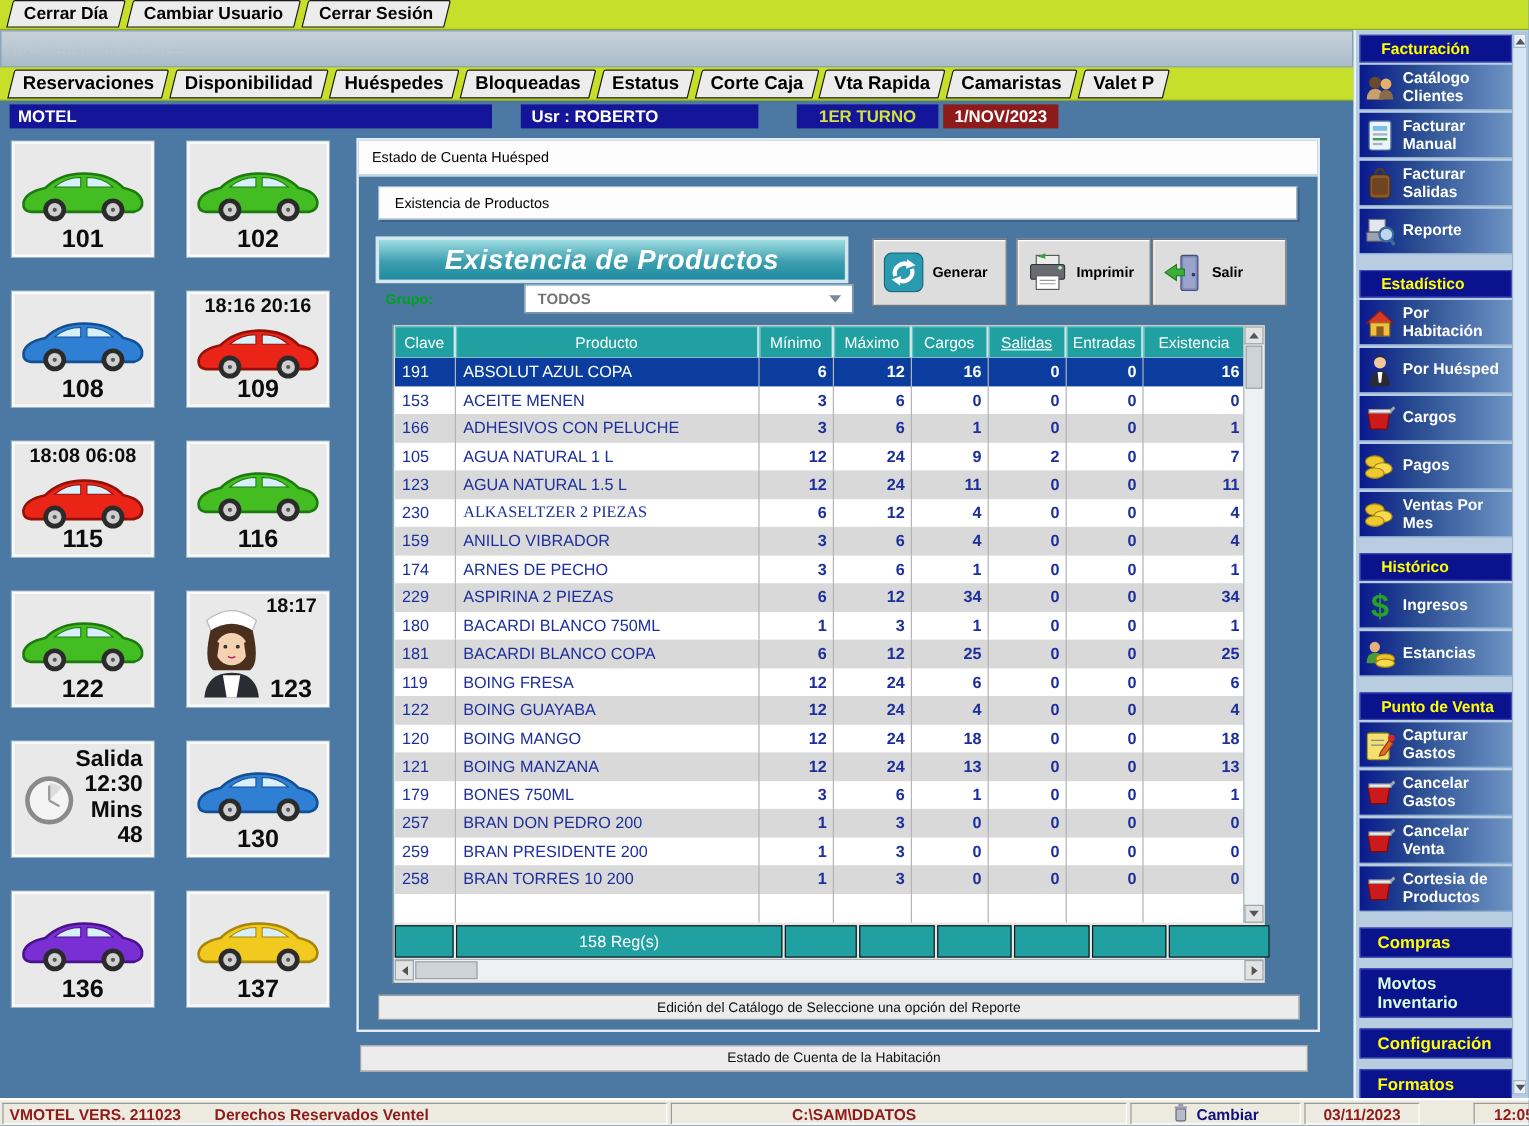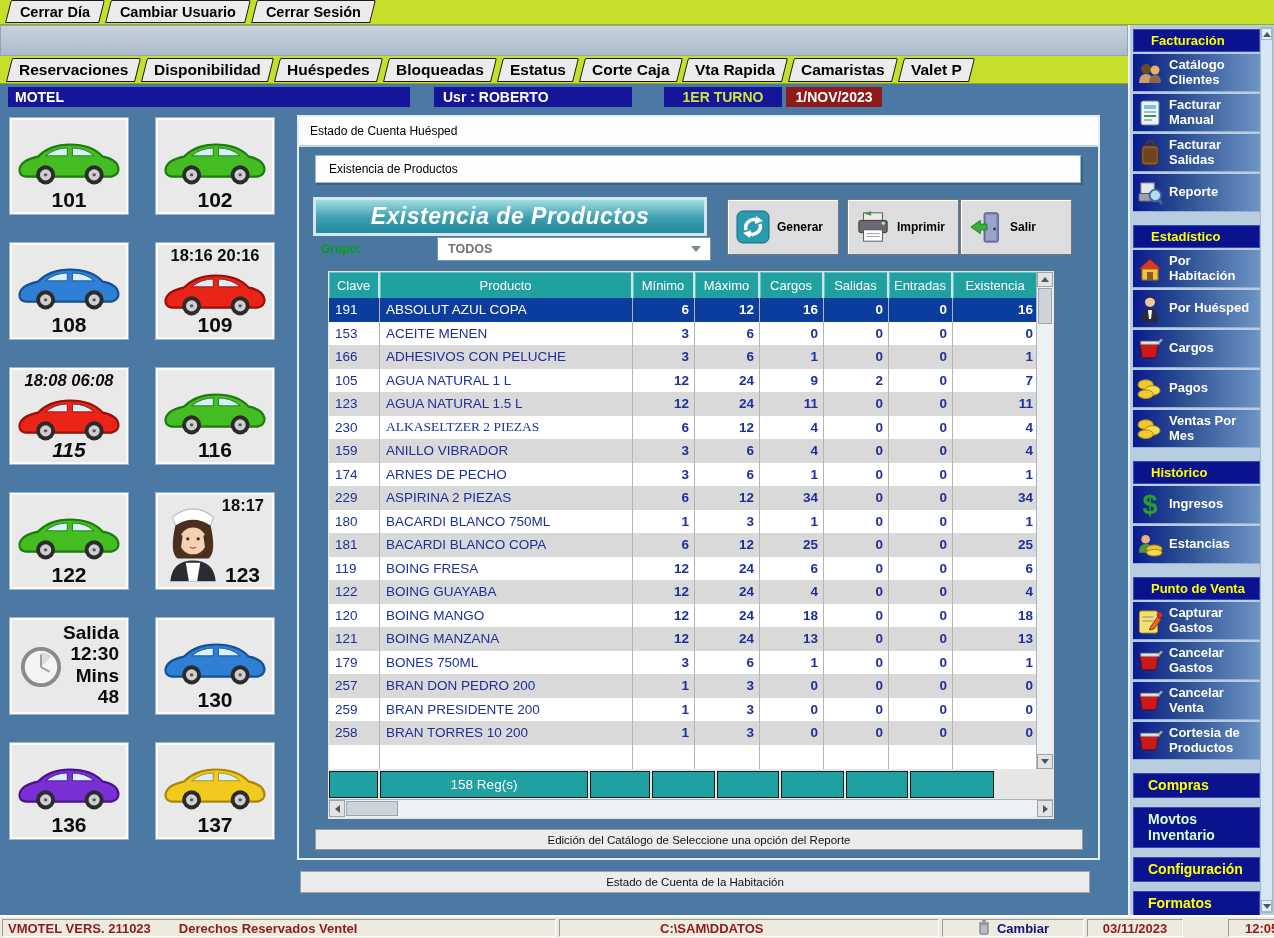--- a/index.html
+++ b/index.html
@@ -254,21 +254,21 @@
               <path d="M64 13 Q79 13 89 22 L64 22 Z" fill="#d8f0fb" stroke="#941109"></path>
               <circle cx="33" cy="44" r="11" fill="#2b2b2b"></circle>
               <circle cx="33" cy="44" r="6.5" fill="#cfcfcf"></circle>
               <circle cx="33" cy="44" r="2" fill="#555"></circle>
               <circle cx="89" cy="44" r="11" fill="#2b2b2b"></circle>
               <circle cx="89" cy="44" r="6.5" fill="#cfcfcf"></circle>
               <circle cx="89" cy="44" r="2" fill="#555"></circle>
             </svg></div>
           <div class="t-num">109</div>
         </div>
-        <div class="tile has-time" style="left: 10px; top: 258px; font-style: italic;">
+        <div class="tile has-time" style="left: 10px; top: 258px;">
           <div class="t-time">18:08 06:08</div>
           <div class="car"><svg viewBox="0 0 120 56">
               <path d="M10 46 Q2 45 3 37 Q5 27 24 23 Q38 9 61 9 Q86 9 99 23 Q115 26 117 36 Q118 44 109 46 Z" fill="#ea2417" stroke="#941109" stroke-width="2.5" stroke-linejoin="round"></path>
               <path d="M33 22 Q44 13 58 13 L58 22 Z" fill="#d8f0fb" stroke="#941109"></path>
               <path d="M64 13 Q79 13 89 22 L64 22 Z" fill="#d8f0fb" stroke="#941109"></path>
               <circle cx="33" cy="44" r="11" fill="#2b2b2b"></circle>
               <circle cx="33" cy="44" r="6.5" fill="#cfcfcf"></circle>
               <circle cx="33" cy="44" r="2" fill="#555"></circle>
               <circle cx="89" cy="44" r="11" fill="#2b2b2b"></circle>
               <circle cx="89" cy="44" r="6.5" fill="#cfcfcf"></circle>
@@ -421,21 +421,21 @@
           </div>
         </div>
 
       <div class="tablepanel">
         <div class="thead" id="thead">
             <div class="th" style="width: 51px;">Clave</div>
             <div class="th" style="width: 253px;">Producto</div>
             <div class="th" style="width: 62px;">Mínimo</div>
             <div class="th" style="width: 65px;">Máximo</div>
             <div class="th" style="width: 64px;">Cargos</div>
-            <div class="th" style="width: 65px;">Salidas</div>
+            <div class="th" style="width: 65px; text-decoration: underline;">Salidas</div>
             <div class="th" style="width: 64px;">Entradas</div>
             <div class="th" style="width: 86px;">Existencia</div>
           </div>
         <div class="tbody" id="tbody">
             <div class="tr sel">
               <div class="td txt" style="width: 51px;">191</div>
               <div class="td txt" style="width: 253px;">ABSOLUT AZUL COPA</div>
               <div class="td num" style="width: 62px;">6</div>
               <div class="td num" style="width: 65px;">12</div>
               <div class="td num" style="width: 64px;">16</div>
@@ -629,21 +629,21 @@
               <div class="td" style="width: 62px;"></div>
               <div class="td" style="width: 65px;"></div>
               <div class="td" style="width: 64px;"></div>
               <div class="td" style="width: 65px;"></div>
               <div class="td" style="width: 64px;"></div>
               <div class="td" style="width: 86px;"></div>
             </div>
           </div>
         <div class="tfoot" id="tfoot">
             <div class="tf" style="width: 49px;"></div>
-            <div class="tf" style="width: 208px;">158 Reg(s)</div>
+            <div class="tf" style="width: 272px;">158 Reg(s)</div>
             <div class="tf" style="width: 60px;"></div>
             <div class="tf" style="width: 63px;"></div>
             <div class="tf" style="width: 62px;"></div>
             <div class="tf" style="width: 63px;"></div>
             <div class="tf" style="width: 62px;"></div>
             <div class="tf" style="width: 84px;"></div>
           </div>
         <div class="vscroll">
           <div class="sbox" style="left:0;right:0;top:0;height:15px">
               <span class="tri up"></span>

